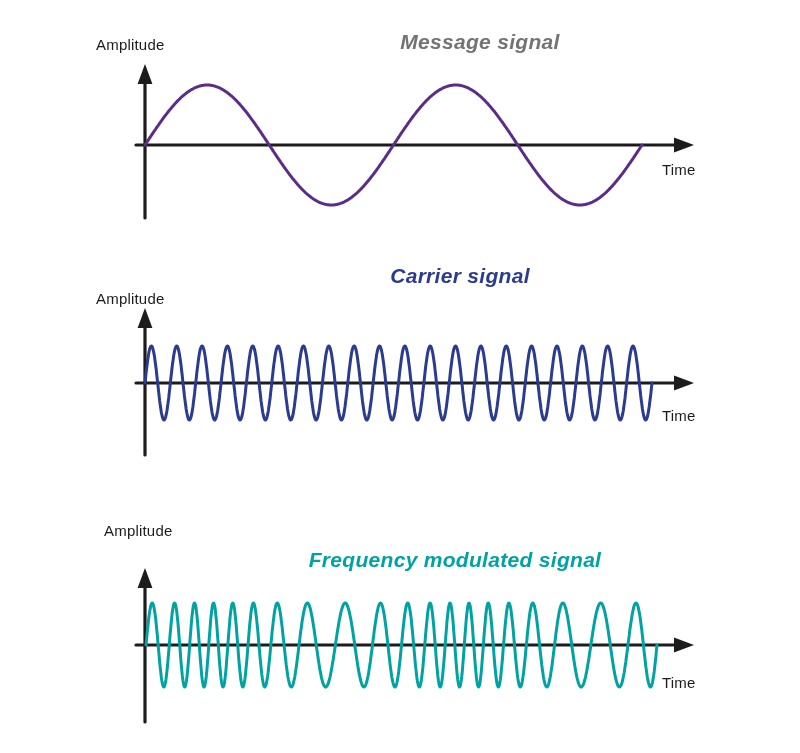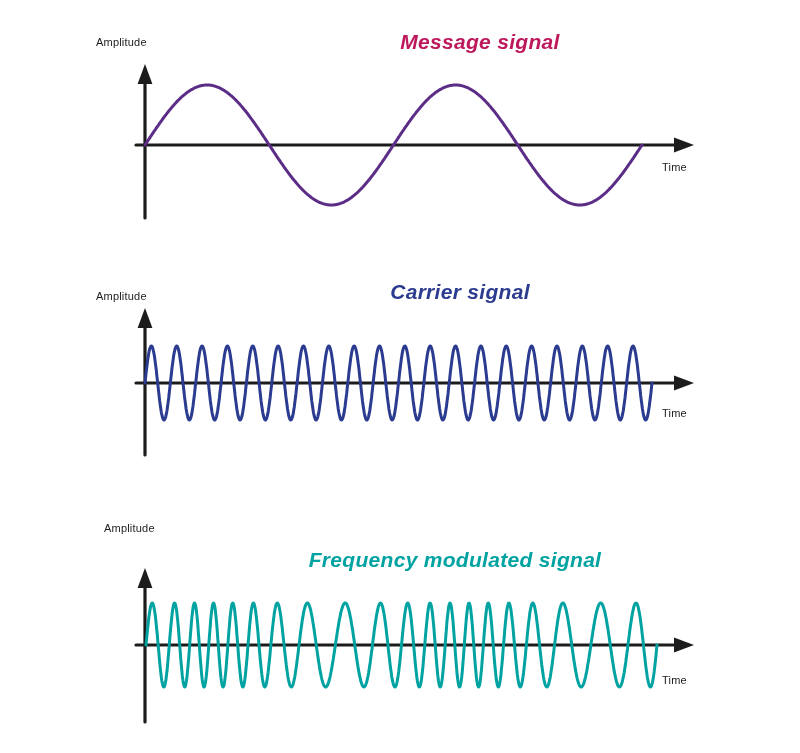--- a/index.html
+++ b/index.html
@@ -15,59 +15,59 @@
   .panel { position: absolute; left: 0; width: 800px; height: 251px; }
   .panel-0 { top: 0; }
   .panel-1 { top: 251px; }
   .panel-2 { top: 502px; }
   .plot { position: absolute; left: 0; top: 0; display: block; }
   .axis { stroke: var(--axis, #1c1c1c); stroke-width: 3.2; stroke-linecap: round; fill: none; }
   .axis-head { fill: var(--axis, #1c1c1c); stroke: none; }
   .wave { fill: none; stroke-width: 3; stroke-linecap: round; stroke-linejoin: round; }
   .label {
     position: absolute;
-    font-size: 11px;
+    font-size: 15px;
     font-weight: 500;
     letter-spacing: 0.2px;
     white-space: nowrap;
   }
   .title {
     position: absolute;
     font-size: 21px;
     font-style: italic;
     font-weight: 600;
     letter-spacing: 0.3px;
     transform: translateX(-50%);
     white-space: nowrap;
   }
   .amp-0 { left: 96px;  top: 36px; }
   .ttl-0 { left: 480px; top: 30px; }
   .time-0 { left: 662px; top: 161px; }
   .amp-1 { left: 96px;  top: 39px; }
-  .ttl-1 { left: 460px; top: 29px; }
+  .ttl-1 { left: 460px; top: 13px; }
   .time-1 { left: 662px; top: 156px; }
   .amp-2 { left: 104px; top: 20px; }
   .ttl-2 { left: 455px; top: 46px; }
   .time-2 { left: 662px; top: 172px; }
 </style>
 </head>
 <body style="color: rgb(28, 28, 28); background: rgb(255, 255, 255);">
 
 <div class="figure">
 
   <section class="panel panel-0">
     <svg class="plot" width="800" height="251" viewBox="0 0 800 251">
       <line class="axis" x1="145" y1="218" x2="145" y2="82"></line>
       <polygon class="axis-head" points="145,64 137.6,84 152.4,84"></polygon>
       <line class="axis" x1="136" y1="145" x2="676" y2="145"></line>
       <polygon class="axis-head" points="694,145 674,137.6 674,152.4"></polygon>
       <path class="wave" stroke="#5C2D87" d="M145.0,145.0L145.6,144.2L146.1,143.3L146.7,142.5L147.2,141.7L147.8,140.8L148.3,140.0L148.9,139.1L149.4,138.3L150.0,137.5L150.5,136.6L151.1,135.8L151.6,135.0L152.2,134.2L152.7,133.3L153.3,132.5L153.8,131.7L154.4,130.9L154.9,130.1L155.5,129.3L156.0,128.5L156.6,127.7L157.1,126.9L157.7,126.1L158.3,125.3L158.8,124.5L159.4,123.7L159.9,122.9L160.5,122.1L161.0,121.4L161.6,120.6L162.1,119.8L162.7,119.1L163.2,118.3L163.8,117.6L164.3,116.8L164.9,116.1L165.4,115.4L166.0,114.6L166.5,113.9L167.1,113.2L167.6,112.5L168.2,111.8L168.7,111.1L169.3,110.4L169.8,109.7L170.4,109.1L171.0,108.4L171.5,107.7L172.1,107.1L172.6,106.4L173.2,105.8L173.7,105.2L174.3,104.5L174.8,103.9L175.4,103.3L175.9,102.7L176.5,102.1L177.0,101.5L177.6,101.0L178.1,100.4L178.7,99.9L179.2,99.3L179.8,98.8L180.3,98.2L180.9,97.7L181.4,97.2L182.0,96.7L182.6,96.2L183.1,95.7L183.7,95.3L184.2,94.8L184.8,94.3L185.3,93.9L185.9,93.5L186.4,93.0L187.0,92.6L187.5,92.2L188.1,91.8L188.6,91.4L189.2,91.1L189.7,90.7L190.3,90.4L190.8,90.0L191.4,89.7L191.9,89.4L192.5,89.1L193.0,88.8L193.6,88.5L194.1,88.2L194.7,87.9L195.3,87.7L195.8,87.4L196.4,87.2L196.9,87.0L197.5,86.8L198.0,86.6L198.6,86.4L199.1,86.2L199.7,86.1L200.2,85.9L200.8,85.8L201.3,85.6L201.9,85.5L202.4,85.4L203.0,85.3L203.5,85.2L204.1,85.2L204.6,85.1L205.2,85.1L205.7,85.0L206.3,85.0L206.8,85.0L207.4,85.0L208.0,85.0L208.5,85.0L209.1,85.1L209.6,85.1L210.2,85.2L210.7,85.2L211.3,85.3L211.8,85.4L212.4,85.5L212.9,85.6L213.5,85.8L214.0,85.9L214.6,86.1L215.1,86.2L215.7,86.4L216.2,86.6L216.8,86.8L217.3,87.0L217.9,87.2L218.4,87.4L219.0,87.7L219.6,87.9L220.1,88.2L220.7,88.5L221.2,88.8L221.8,89.1L222.3,89.4L222.9,89.7L223.4,90.0L224.0,90.4L224.5,90.7L225.1,91.1L225.6,91.4L226.2,91.8L226.7,92.2L227.3,92.6L227.8,93.0L228.4,93.5L228.9,93.9L229.5,94.3L230.0,94.8L230.6,95.3L231.1,95.7L231.7,96.2L232.3,96.7L232.8,97.2L233.4,97.7L233.9,98.2L234.5,98.8L235.0,99.3L235.6,99.9L236.1,100.4L236.7,101.0L237.2,101.5L237.8,102.1L238.3,102.7L238.9,103.3L239.4,103.9L240.0,104.5L240.5,105.2L241.1,105.8L241.6,106.4L242.2,107.1L242.7,107.7L243.3,108.4L243.8,109.1L244.4,109.7L245.0,110.4L245.5,111.1L246.1,111.8L246.6,112.5L247.2,113.2L247.7,113.9L248.3,114.6L248.8,115.4L249.4,116.1L249.9,116.8L250.5,117.6L251.0,118.3L251.6,119.1L252.1,119.8L252.7,120.6L253.2,121.4L253.8,122.1L254.3,122.9L254.9,123.7L255.4,124.5L256.0,125.3L256.5,126.1L257.1,126.9L257.7,127.7L258.2,128.5L258.8,129.3L259.3,130.1L259.9,130.9L260.4,131.7L261.0,132.5L261.5,133.3L262.1,134.2L262.6,135.0L263.2,135.8L263.7,136.6L264.3,137.5L264.8,138.3L265.4,139.1L265.9,140.0L266.5,140.8L267.0,141.7L267.6,142.5L268.1,143.3L268.7,144.2L269.3,145.0L269.8,145.8L270.4,146.7L270.9,147.5L271.5,148.3L272.0,149.2L272.6,150.0L273.1,150.9L273.7,151.7L274.2,152.5L274.8,153.4L275.3,154.2L275.9,155.0L276.4,155.8L277.0,156.7L277.5,157.5L278.1,158.3L278.6,159.1L279.2,159.9L279.7,160.7L280.3,161.5L280.8,162.3L281.4,163.1L282.0,163.9L282.5,164.7L283.1,165.5L283.6,166.3L284.2,167.1L284.7,167.9L285.3,168.6L285.8,169.4L286.4,170.2L286.9,170.9L287.5,171.7L288.0,172.4L288.6,173.2L289.1,173.9L289.7,174.6L290.2,175.4L290.8,176.1L291.3,176.8L291.9,177.5L292.4,178.2L293.0,178.9L293.5,179.6L294.1,180.3L294.7,180.9L295.2,181.6L295.8,182.3L296.3,182.9L296.9,183.6L297.4,184.2L298.0,184.8L298.5,185.5L299.1,186.1L299.6,186.7L300.2,187.3L300.7,187.9L301.3,188.5L301.8,189.0L302.4,189.6L302.9,190.1L303.5,190.7L304.0,191.2L304.6,191.8L305.1,192.3L305.7,192.8L306.2,193.3L306.8,193.8L307.4,194.3L307.9,194.7L308.5,195.2L309.0,195.7L309.6,196.1L310.1,196.5L310.7,197.0L311.2,197.4L311.8,197.8L312.3,198.2L312.9,198.6L313.4,198.9L314.0,199.3L314.5,199.6L315.1,200.0L315.6,200.3L316.2,200.6L316.7,200.9L317.3,201.2L317.8,201.5L318.4,201.8L318.9,202.1L319.5,202.3L320.1,202.6L320.6,202.8L321.2,203.0L321.7,203.2L322.3,203.4L322.8,203.6L323.4,203.8L323.9,203.9L324.5,204.1L325.0,204.2L325.6,204.4L326.1,204.5L326.7,204.6L327.2,204.7L327.8,204.8L328.3,204.8L328.9,204.9L329.4,204.9L330.0,205.0L330.5,205.0L331.1,205.0L331.7,205.0L332.2,205.0L332.8,205.0L333.3,204.9L333.9,204.9L334.4,204.8L335.0,204.8L335.5,204.7L336.1,204.6L336.6,204.5L337.2,204.4L337.7,204.2L338.3,204.1L338.8,203.9L339.4,203.8L339.9,203.6L340.5,203.4L341.0,203.2L341.6,203.0L342.1,202.8L342.7,202.6L343.2,202.3L343.8,202.1L344.4,201.8L344.9,201.5L345.5,201.2L346.0,200.9L346.6,200.6L347.1,200.3L347.7,200.0L348.2,199.6L348.8,199.3L349.3,198.9L349.9,198.6L350.4,198.2L351.0,197.8L351.5,197.4L352.1,197.0L352.6,196.5L353.2,196.1L353.7,195.7L354.3,195.2L354.8,194.7L355.4,194.3L355.9,193.8L356.5,193.3L357.1,192.8L357.6,192.3L358.2,191.8L358.7,191.2L359.3,190.7L359.8,190.1L360.4,189.6L360.9,189.0L361.5,188.5L362.0,187.9L362.6,187.3L363.1,186.7L363.7,186.1L364.2,185.5L364.8,184.8L365.3,184.2L365.9,183.6L366.4,182.9L367.0,182.3L367.5,181.6L368.1,180.9L368.6,180.3L369.2,179.6L369.8,178.9L370.3,178.2L370.9,177.5L371.4,176.8L372.0,176.1L372.5,175.4L373.1,174.6L373.6,173.9L374.2,173.2L374.7,172.4L375.3,171.7L375.8,170.9L376.4,170.2L376.9,169.4L377.5,168.6L378.0,167.9L378.6,167.1L379.1,166.3L379.7,165.5L380.2,164.7L380.8,163.9L381.4,163.1L381.9,162.3L382.5,161.5L383.0,160.7L383.6,159.9L384.1,159.1L384.7,158.3L385.2,157.5L385.8,156.7L386.3,155.8L386.9,155.0L387.4,154.2L388.0,153.4L388.5,152.5L389.1,151.7L389.6,150.9L390.2,150.0L390.7,149.2L391.3,148.3L391.8,147.5L392.4,146.7L392.9,145.8L393.5,145.0L394.1,144.2L394.6,143.3L395.2,142.5L395.7,141.7L396.3,140.8L396.8,140.0L397.4,139.1L397.9,138.3L398.5,137.5L399.0,136.6L399.6,135.8L400.1,135.0L400.7,134.2L401.2,133.3L401.8,132.5L402.3,131.7L402.9,130.9L403.4,130.1L404.0,129.3L404.5,128.5L405.1,127.7L405.6,126.9L406.2,126.1L406.8,125.3L407.3,124.5L407.9,123.7L408.4,122.9L409.0,122.1L409.5,121.4L410.1,120.6L410.6,119.8L411.2,119.1L411.7,118.3L412.3,117.6L412.8,116.8L413.4,116.1L413.9,115.4L414.5,114.6L415.0,113.9L415.6,113.2L416.1,112.5L416.7,111.8L417.2,111.1L417.8,110.4L418.4,109.7L418.9,109.1L419.5,108.4L420.0,107.7L420.6,107.1L421.1,106.4L421.7,105.8L422.2,105.2L422.8,104.5L423.3,103.9L423.9,103.3L424.4,102.7L425.0,102.1L425.5,101.5L426.1,101.0L426.6,100.4L427.2,99.9L427.7,99.3L428.3,98.8L428.8,98.2L429.4,97.7L429.9,97.2L430.5,96.7L431.1,96.2L431.6,95.7L432.2,95.3L432.7,94.8L433.3,94.3L433.8,93.9L434.4,93.5L434.9,93.0L435.5,92.6L436.0,92.2L436.6,91.8L437.1,91.4L437.7,91.1L438.2,90.7L438.8,90.4L439.3,90.0L439.9,89.7L440.4,89.4L441.0,89.1L441.5,88.8L442.1,88.5L442.6,88.2L443.2,87.9L443.8,87.7L444.3,87.4L444.9,87.2L445.4,87.0L446.0,86.8L446.5,86.6L447.1,86.4L447.6,86.2L448.2,86.1L448.7,85.9L449.3,85.8L449.8,85.6L450.4,85.5L450.9,85.4L451.5,85.3L452.0,85.2L452.6,85.2L453.1,85.1L453.7,85.1L454.2,85.0L454.8,85.0L455.3,85.0L455.9,85.0L456.5,85.0L457.0,85.0L457.6,85.1L458.1,85.1L458.7,85.2L459.2,85.2L459.8,85.3L460.3,85.4L460.9,85.5L461.4,85.6L462.0,85.8L462.5,85.9L463.1,86.1L463.6,86.2L464.2,86.4L464.7,86.6L465.3,86.8L465.8,87.0L466.4,87.2L466.9,87.4L467.5,87.7L468.1,87.9L468.6,88.2L469.2,88.5L469.7,88.8L470.3,89.1L470.8,89.4L471.4,89.7L471.9,90.0L472.5,90.4L473.0,90.7L473.6,91.1L474.1,91.4L474.7,91.8L475.2,92.2L475.8,92.6L476.3,93.0L476.9,93.5L477.4,93.9L478.0,94.3L478.5,94.8L479.1,95.3L479.6,95.7L480.2,96.2L480.8,96.7L481.3,97.2L481.9,97.7L482.4,98.2L483.0,98.8L483.5,99.3L484.1,99.9L484.6,100.4L485.2,101.0L485.7,101.5L486.3,102.1L486.8,102.7L487.4,103.3L487.9,103.9L488.5,104.5L489.0,105.2L489.6,105.8L490.1,106.4L490.7,107.1L491.2,107.7L491.8,108.4L492.3,109.1L492.9,109.7L493.5,110.4L494.0,111.1L494.6,111.8L495.1,112.5L495.7,113.2L496.2,113.9L496.8,114.6L497.3,115.4L497.9,116.1L498.4,116.8L499.0,117.6L499.5,118.3L500.1,119.1L500.6,119.8L501.2,120.6L501.7,121.4L502.3,122.1L502.8,122.9L503.4,123.7L503.9,124.5L504.5,125.3L505.0,126.1L505.6,126.9L506.2,127.7L506.7,128.5L507.3,129.3L507.8,130.1L508.4,130.9L508.9,131.7L509.5,132.5L510.0,133.3L510.6,134.2L511.1,135.0L511.7,135.8L512.2,136.6L512.8,137.5L513.3,138.3L513.9,139.1L514.4,140.0L515.0,140.8L515.5,141.7L516.1,142.5L516.6,143.3L517.2,144.2L517.8,145.0L518.3,145.8L518.9,146.7L519.4,147.5L520.0,148.3L520.5,149.2L521.1,150.0L521.6,150.9L522.2,151.7L522.7,152.5L523.3,153.4L523.8,154.2L524.4,155.0L524.9,155.8L525.5,156.7L526.0,157.5L526.6,158.3L527.1,159.1L527.7,159.9L528.2,160.7L528.8,161.5L529.3,162.3L529.9,163.1L530.5,163.9L531.0,164.7L531.6,165.5L532.1,166.3L532.7,167.1L533.2,167.9L533.8,168.6L534.3,169.4L534.9,170.2L535.4,170.9L536.0,171.7L536.5,172.4L537.1,173.2L537.6,173.9L538.2,174.6L538.7,175.4L539.3,176.1L539.8,176.8L540.4,177.5L540.9,178.2L541.5,178.9L542.0,179.6L542.6,180.3L543.2,180.9L543.7,181.6L544.3,182.3L544.8,182.9L545.4,183.6L545.9,184.2L546.5,184.8L547.0,185.5L547.6,186.1L548.1,186.7L548.7,187.3L549.2,187.9L549.8,188.5L550.3,189.0L550.9,189.6L551.4,190.1L552.0,190.7L552.5,191.2L553.1,191.8L553.6,192.3L554.2,192.8L554.7,193.3L555.3,193.8L555.9,194.3L556.4,194.7L557.0,195.2L557.5,195.7L558.1,196.1L558.6,196.5L559.2,197.0L559.7,197.4L560.3,197.8L560.8,198.2L561.4,198.6L561.9,198.9L562.5,199.3L563.0,199.6L563.6,200.0L564.1,200.3L564.7,200.6L565.2,200.9L565.8,201.2L566.3,201.5L566.9,201.8L567.5,202.1L568.0,202.3L568.6,202.6L569.1,202.8L569.7,203.0L570.2,203.2L570.8,203.4L571.3,203.6L571.9,203.8L572.4,203.9L573.0,204.1L573.5,204.2L574.1,204.4L574.6,204.5L575.2,204.6L575.7,204.7L576.3,204.8L576.8,204.8L577.4,204.9L577.9,204.9L578.5,205.0L579.0,205.0L579.6,205.0L580.2,205.0L580.7,205.0L581.3,205.0L581.8,204.9L582.4,204.9L582.9,204.8L583.5,204.8L584.0,204.7L584.6,204.6L585.1,204.5L585.7,204.4L586.2,204.2L586.8,204.1L587.3,203.9L587.9,203.8L588.4,203.6L589.0,203.4L589.5,203.2L590.1,203.0L590.6,202.8L591.2,202.6L591.7,202.3L592.3,202.1L592.9,201.8L593.4,201.5L594.0,201.2L594.5,200.9L595.1,200.6L595.6,200.3L596.2,200.0L596.7,199.6L597.3,199.3L597.8,198.9L598.4,198.6L598.9,198.2L599.5,197.8L600.0,197.4L600.6,197.0L601.1,196.5L601.7,196.1L602.2,195.7L602.8,195.2L603.3,194.7L603.9,194.3L604.4,193.8L605.0,193.3L605.6,192.8L606.1,192.3L606.7,191.8L607.2,191.2L607.8,190.7L608.3,190.1L608.9,189.6L609.4,189.0L610.0,188.5L610.5,187.9L611.1,187.3L611.6,186.7L612.2,186.1L612.7,185.5L613.3,184.8L613.8,184.2L614.4,183.6L614.9,182.9L615.5,182.3L616.0,181.6L616.6,180.9L617.1,180.3L617.7,179.6L618.3,178.9L618.8,178.2L619.4,177.5L619.9,176.8L620.5,176.1L621.0,175.4L621.6,174.6L622.1,173.9L622.7,173.2L623.2,172.4L623.8,171.7L624.3,170.9L624.9,170.2L625.4,169.4L626.0,168.6L626.5,167.9L627.1,167.1L627.6,166.3L628.2,165.5L628.7,164.7L629.3,163.9L629.9,163.1L630.4,162.3L631.0,161.5L631.5,160.7L632.1,159.9L632.6,159.1L633.2,158.3L633.7,157.5L634.3,156.7L634.8,155.8L635.4,155.0L635.9,154.2L636.5,153.4L637.0,152.5L637.6,151.7L638.1,150.9L638.7,150.0L639.2,149.2L639.8,148.3L640.3,147.5L640.9,146.7L641.4,145.8L642.0,145.0"></path>
     </svg>
     <span class="label amp-0">Amplitude</span>
-    <h2 class="title ttl-0" style="color: #be185d;">Message signal</h2>
+    <h2 class="title ttl-0" style="color: #737373;">Message signal</h2>
     <span class="label time-0">Time</span>
   </section>
 
   <section class="panel panel-1">
     <svg class="plot" width="800" height="251" viewBox="0 0 800 251">
       <line class="axis" x1="145" y1="204" x2="145" y2="75"></line>
       <polygon class="axis-head" points="145,57 137.6,77 152.4,77"></polygon>
       <line class="axis" x1="136" y1="132" x2="676" y2="132"></line>
       <polygon class="axis-head" points="694,132 674,124.6 674,139.4"></polygon>
       <path class="wave" stroke="#2B3B8F" d="M145.0,132.0L145.6,126.9L146.1,121.8L146.7,117.0L147.3,112.4L147.8,108.2L148.4,104.5L148.9,101.3L149.5,98.7L150.1,96.8L150.6,95.6L151.2,95.0L151.8,95.2L152.3,96.1L152.9,97.7L153.4,100.0L154.0,102.8L154.6,106.3L155.1,110.3L155.7,114.6L156.3,119.3L156.8,124.3L157.4,129.4L158.0,134.6L158.5,139.7L159.1,144.7L159.6,149.4L160.2,153.7L160.8,157.7L161.3,161.2L161.9,164.0L162.5,166.3L163.0,167.9L163.6,168.8L164.2,169.0L164.7,168.4L165.3,167.2L165.8,165.3L166.4,162.7L167.0,159.5L167.5,155.8L168.1,151.6L168.7,147.0L169.2,142.2L169.8,137.1L170.3,132.0L170.9,126.9L171.5,121.8L172.0,117.0L172.6,112.4L173.2,108.2L173.7,104.5L174.3,101.3L174.9,98.7L175.4,96.8L176.0,95.6L176.5,95.0L177.1,95.2L177.7,96.1L178.2,97.7L178.8,100.0L179.4,102.8L179.9,106.3L180.5,110.3L181.1,114.6L181.6,119.3L182.2,124.3L182.7,129.4L183.3,134.6L183.9,139.7L184.4,144.7L185.0,149.4L185.6,153.7L186.1,157.7L186.7,161.2L187.3,164.0L187.8,166.3L188.4,167.9L188.9,168.8L189.5,169.0L190.1,168.4L190.6,167.2L191.2,165.3L191.8,162.7L192.3,159.5L192.9,155.8L193.4,151.6L194.0,147.0L194.6,142.2L195.1,137.1L195.7,132.0L196.3,126.9L196.8,121.8L197.4,117.0L198.0,112.4L198.5,108.2L199.1,104.5L199.6,101.3L200.2,98.7L200.8,96.8L201.3,95.6L201.9,95.0L202.5,95.2L203.0,96.1L203.6,97.7L204.2,100.0L204.7,102.8L205.3,106.3L205.8,110.3L206.4,114.6L207.0,119.3L207.5,124.3L208.1,129.4L208.7,134.6L209.2,139.7L209.8,144.7L210.3,149.4L210.9,153.7L211.5,157.7L212.0,161.2L212.6,164.0L213.2,166.3L213.7,167.9L214.3,168.8L214.9,169.0L215.4,168.4L216.0,167.2L216.5,165.3L217.1,162.7L217.7,159.5L218.2,155.8L218.8,151.6L219.4,147.0L219.9,142.2L220.5,137.1L221.1,132.0L221.6,126.9L222.2,121.8L222.7,117.0L223.3,112.4L223.9,108.2L224.4,104.5L225.0,101.3L225.6,98.7L226.1,96.8L226.7,95.6L227.2,95.0L227.8,95.2L228.4,96.1L228.9,97.7L229.5,100.0L230.1,102.8L230.6,106.3L231.2,110.3L231.8,114.6L232.3,119.3L232.9,124.3L233.4,129.4L234.0,134.6L234.6,139.7L235.1,144.7L235.7,149.4L236.3,153.7L236.8,157.7L237.4,161.2L237.9,164.0L238.5,166.3L239.1,167.9L239.6,168.8L240.2,169.0L240.8,168.4L241.3,167.2L241.9,165.3L242.5,162.7L243.0,159.5L243.6,155.8L244.1,151.6L244.7,147.0L245.3,142.2L245.8,137.1L246.4,132.0L247.0,126.9L247.5,121.8L248.1,117.0L248.7,112.4L249.2,108.2L249.8,104.5L250.3,101.3L250.9,98.7L251.5,96.8L252.0,95.6L252.6,95.0L253.2,95.2L253.7,96.1L254.3,97.7L254.9,100.0L255.4,102.8L256.0,106.3L256.5,110.3L257.1,114.6L257.7,119.3L258.2,124.3L258.8,129.4L259.4,134.6L259.9,139.7L260.5,144.7L261.0,149.4L261.6,153.7L262.2,157.7L262.7,161.2L263.3,164.0L263.9,166.3L264.4,167.9L265.0,168.8L265.6,169.0L266.1,168.4L266.7,167.2L267.2,165.3L267.8,162.7L268.4,159.5L268.9,155.8L269.5,151.6L270.1,147.0L270.6,142.2L271.2,137.1L271.8,132.0L272.3,126.9L272.9,121.8L273.4,117.0L274.0,112.4L274.6,108.2L275.1,104.5L275.7,101.3L276.3,98.7L276.8,96.8L277.4,95.6L277.9,95.0L278.5,95.2L279.1,96.1L279.6,97.7L280.2,100.0L280.8,102.8L281.3,106.3L281.9,110.3L282.5,114.6L283.0,119.3L283.6,124.3L284.1,129.4L284.7,134.6L285.3,139.7L285.8,144.7L286.4,149.4L287.0,153.7L287.5,157.7L288.1,161.2L288.6,164.0L289.2,166.3L289.8,167.9L290.3,168.8L290.9,169.0L291.5,168.4L292.0,167.2L292.6,165.3L293.2,162.7L293.7,159.5L294.3,155.8L294.8,151.6L295.4,147.0L296.0,142.2L296.5,137.1L297.1,132.0L297.7,126.9L298.2,121.8L298.8,117.0L299.4,112.4L299.9,108.2L300.5,104.5L301.0,101.3L301.6,98.7L302.2,96.8L302.7,95.6L303.3,95.0L303.9,95.2L304.4,96.1L305.0,97.7L305.5,100.0L306.1,102.8L306.7,106.3L307.2,110.3L307.8,114.6L308.4,119.3L308.9,124.3L309.5,129.4L310.1,134.6L310.6,139.7L311.2,144.7L311.7,149.4L312.3,153.7L312.9,157.7L313.4,161.2L314.0,164.0L314.6,166.3L315.1,167.9L315.7,168.8L316.3,169.0L316.8,168.4L317.4,167.2L317.9,165.3L318.5,162.7L319.1,159.5L319.6,155.8L320.2,151.6L320.8,147.0L321.3,142.2L321.9,137.1L322.4,132.0L323.0,126.9L323.6,121.8L324.1,117.0L324.7,112.4L325.3,108.2L325.8,104.5L326.4,101.3L327.0,98.7L327.5,96.8L328.1,95.6L328.6,95.0L329.2,95.2L329.8,96.1L330.3,97.7L330.9,100.0L331.5,102.8L332.0,106.3L332.6,110.3L333.2,114.6L333.7,119.3L334.3,124.3L334.8,129.4L335.4,134.6L336.0,139.7L336.5,144.7L337.1,149.4L337.7,153.7L338.2,157.7L338.8,161.2L339.4,164.0L339.9,166.3L340.5,167.9L341.0,168.8L341.6,169.0L342.2,168.4L342.7,167.2L343.3,165.3L343.9,162.7L344.4,159.5L345.0,155.8L345.5,151.6L346.1,147.0L346.7,142.2L347.2,137.1L347.8,132.0L348.4,126.9L348.9,121.8L349.5,117.0L350.1,112.4L350.6,108.2L351.2,104.5L351.7,101.3L352.3,98.7L352.9,96.8L353.4,95.6L354.0,95.0L354.6,95.2L355.1,96.1L355.7,97.7L356.3,100.0L356.8,102.8L357.4,106.3L357.9,110.3L358.5,114.6L359.1,119.3L359.6,124.3L360.2,129.4L360.8,134.6L361.3,139.7L361.9,144.7L362.4,149.4L363.0,153.7L363.6,157.7L364.1,161.2L364.7,164.0L365.3,166.3L365.8,167.9L366.4,168.8L367.0,169.0L367.5,168.4L368.1,167.2L368.6,165.3L369.2,162.7L369.8,159.5L370.3,155.8L370.9,151.6L371.5,147.0L372.0,142.2L372.6,137.1L373.1,132.0L373.7,126.9L374.3,121.8L374.8,117.0L375.4,112.4L376.0,108.2L376.5,104.5L377.1,101.3L377.7,98.7L378.2,96.8L378.8,95.6L379.3,95.0L379.9,95.2L380.5,96.1L381.0,97.7L381.6,100.0L382.2,102.8L382.7,106.3L383.3,110.3L383.9,114.6L384.4,119.3L385.0,124.3L385.5,129.4L386.1,134.6L386.7,139.7L387.2,144.7L387.8,149.4L388.4,153.7L388.9,157.7L389.5,161.2L390.1,164.0L390.6,166.3L391.2,167.9L391.7,168.8L392.3,169.0L392.9,168.4L393.4,167.2L394.0,165.3L394.6,162.7L395.1,159.5L395.7,155.8L396.2,151.6L396.8,147.0L397.4,142.2L397.9,137.1L398.5,132.0L399.1,126.9L399.6,121.8L400.2,117.0L400.8,112.4L401.3,108.2L401.9,104.5L402.4,101.3L403.0,98.7L403.6,96.8L404.1,95.6L404.7,95.0L405.3,95.2L405.8,96.1L406.4,97.7L407.0,100.0L407.5,102.8L408.1,106.3L408.6,110.3L409.2,114.6L409.8,119.3L410.3,124.3L410.9,129.4L411.5,134.6L412.0,139.7L412.6,144.7L413.1,149.4L413.7,153.7L414.3,157.7L414.8,161.2L415.4,164.0L416.0,166.3L416.5,167.9L417.1,168.8L417.7,169.0L418.2,168.4L418.8,167.2L419.3,165.3L419.9,162.7L420.5,159.5L421.0,155.8L421.6,151.6L422.2,147.0L422.7,142.2L423.3,137.1L423.9,132.0L424.4,126.9L425.0,121.8L425.5,117.0L426.1,112.4L426.7,108.2L427.2,104.5L427.8,101.3L428.4,98.7L428.9,96.8L429.5,95.6L430.0,95.0L430.6,95.2L431.2,96.1L431.7,97.7L432.3,100.0L432.9,102.8L433.4,106.3L434.0,110.3L434.6,114.6L435.1,119.3L435.7,124.3L436.2,129.4L436.8,134.6L437.4,139.7L437.9,144.7L438.5,149.4L439.1,153.7L439.6,157.7L440.2,161.2L440.8,164.0L441.3,166.3L441.9,167.9L442.4,168.8L443.0,169.0L443.6,168.4L444.1,167.2L444.7,165.3L445.3,162.7L445.8,159.5L446.4,155.8L446.9,151.6L447.5,147.0L448.1,142.2L448.6,137.1L449.2,132.0L449.8,126.9L450.3,121.8L450.9,117.0L451.5,112.4L452.0,108.2L452.6,104.5L453.1,101.3L453.7,98.7L454.3,96.8L454.8,95.6L455.4,95.0L456.0,95.2L456.5,96.1L457.1,97.7L457.7,100.0L458.2,102.8L458.8,106.3L459.3,110.3L459.9,114.6L460.5,119.3L461.0,124.3L461.6,129.4L462.2,134.6L462.7,139.7L463.3,144.7L463.8,149.4L464.4,153.7L465.0,157.7L465.5,161.2L466.1,164.0L466.7,166.3L467.2,167.9L467.8,168.8L468.4,169.0L468.9,168.4L469.5,167.2L470.0,165.3L470.6,162.7L471.2,159.5L471.7,155.8L472.3,151.6L472.9,147.0L473.4,142.2L474.0,137.1L474.6,132.0L475.1,126.9L475.7,121.8L476.2,117.0L476.8,112.4L477.4,108.2L477.9,104.5L478.5,101.3L479.1,98.7L479.6,96.8L480.2,95.6L480.7,95.0L481.3,95.2L481.9,96.1L482.4,97.7L483.0,100.0L483.6,102.8L484.1,106.3L484.7,110.3L485.3,114.6L485.8,119.3L486.4,124.3L486.9,129.4L487.5,134.6L488.1,139.7L488.6,144.7L489.2,149.4L489.8,153.7L490.3,157.7L490.9,161.2L491.4,164.0L492.0,166.3L492.6,167.9L493.1,168.8L493.7,169.0L494.3,168.4L494.8,167.2L495.4,165.3L496.0,162.7L496.5,159.5L497.1,155.8L497.6,151.6L498.2,147.0L498.8,142.2L499.3,137.1L499.9,132.0L500.5,126.9L501.0,121.8L501.6,117.0L502.2,112.4L502.7,108.2L503.3,104.5L503.8,101.3L504.4,98.7L505.0,96.8L505.5,95.6L506.1,95.0L506.7,95.2L507.2,96.1L507.8,97.7L508.4,100.0L508.9,102.8L509.5,106.3L510.0,110.3L510.6,114.6L511.2,119.3L511.7,124.3L512.3,129.4L512.9,134.6L513.4,139.7L514.0,144.7L514.5,149.4L515.1,153.7L515.7,157.7L516.2,161.2L516.8,164.0L517.4,166.3L517.9,167.9L518.5,168.8L519.1,169.0L519.6,168.4L520.2,167.2L520.7,165.3L521.3,162.7L521.9,159.5L522.4,155.8L523.0,151.6L523.6,147.0L524.1,142.2L524.7,137.1L525.3,132.0L525.8,126.9L526.4,121.8L526.9,117.0L527.5,112.4L528.1,108.2L528.6,104.5L529.2,101.3L529.8,98.7L530.3,96.8L530.9,95.6L531.4,95.0L532.0,95.2L532.6,96.1L533.1,97.7L533.7,100.0L534.3,102.8L534.8,106.3L535.4,110.3L536.0,114.6L536.5,119.3L537.1,124.3L537.6,129.4L538.2,134.6L538.8,139.7L539.3,144.7L539.9,149.4L540.5,153.7L541.0,157.7L541.6,161.2L542.1,164.0L542.7,166.3L543.3,167.9L543.8,168.8L544.4,169.0L545.0,168.4L545.5,167.2L546.1,165.3L546.7,162.7L547.2,159.5L547.8,155.8L548.3,151.6L548.9,147.0L549.5,142.2L550.0,137.1L550.6,132.0L551.2,126.9L551.7,121.8L552.3,117.0L552.9,112.4L553.4,108.2L554.0,104.5L554.5,101.3L555.1,98.7L555.7,96.8L556.2,95.6L556.8,95.0L557.4,95.2L557.9,96.1L558.5,97.7L559.0,100.0L559.6,102.8L560.2,106.3L560.7,110.3L561.3,114.6L561.9,119.3L562.4,124.3L563.0,129.4L563.6,134.6L564.1,139.7L564.7,144.7L565.2,149.4L565.8,153.7L566.4,157.7L566.9,161.2L567.5,164.0L568.1,166.3L568.6,167.9L569.2,168.8L569.8,169.0L570.3,168.4L570.9,167.2L571.4,165.3L572.0,162.7L572.6,159.5L573.1,155.8L573.7,151.6L574.3,147.0L574.8,142.2L575.4,137.1L576.0,132.0L576.5,126.9L577.1,121.8L577.6,117.0L578.2,112.4L578.8,108.2L579.3,104.5L579.9,101.3L580.5,98.7L581.0,96.8L581.6,95.6L582.1,95.0L582.7,95.2L583.3,96.1L583.8,97.7L584.4,100.0L585.0,102.8L585.5,106.3L586.1,110.3L586.7,114.6L587.2,119.3L587.8,124.3L588.3,129.4L588.9,134.6L589.5,139.7L590.0,144.7L590.6,149.4L591.2,153.7L591.7,157.7L592.3,161.2L592.8,164.0L593.4,166.3L594.0,167.9L594.5,168.8L595.1,169.0L595.7,168.4L596.2,167.2L596.8,165.3L597.4,162.7L597.9,159.5L598.5,155.8L599.0,151.6L599.6,147.0L600.2,142.2L600.7,137.1L601.3,132.0L601.9,126.9L602.4,121.8L603.0,117.0L603.6,112.4L604.1,108.2L604.7,104.5L605.2,101.3L605.8,98.7L606.4,96.8L606.9,95.6L607.5,95.0L608.1,95.2L608.6,96.1L609.2,97.7L609.8,100.0L610.3,102.8L610.9,106.3L611.4,110.3L612.0,114.6L612.6,119.3L613.1,124.3L613.7,129.4L614.3,134.6L614.8,139.7L615.4,144.7L615.9,149.4L616.5,153.7L617.1,157.7L617.6,161.2L618.2,164.0L618.8,166.3L619.3,167.9L619.9,168.8L620.5,169.0L621.0,168.4L621.6,167.2L622.1,165.3L622.7,162.7L623.3,159.5L623.8,155.8L624.4,151.6L625.0,147.0L625.5,142.2L626.1,137.1L626.6,132.0L627.2,126.9L627.8,121.8L628.3,117.0L628.9,112.4L629.5,108.2L630.0,104.5L630.6,101.3L631.2,98.7L631.7,96.8L632.3,95.6L632.8,95.0L633.4,95.2L634.0,96.1L634.5,97.7L635.1,100.0L635.7,102.8L636.2,106.3L636.8,110.3L637.4,114.6L637.9,119.3L638.5,124.3L639.0,129.4L639.6,134.6L640.2,139.7L640.7,144.7L641.3,149.4L641.9,153.7L642.4,157.7L643.0,161.2L643.5,164.0L644.1,166.3L644.7,167.9L645.2,168.8L645.8,169.0L646.4,168.4L646.9,167.2L647.5,165.3L648.1,162.7L648.6,159.5L649.2,155.8L649.7,151.6L650.3,147.0L650.9,142.2L651.4,137.1L652.0,132.0"></path>

